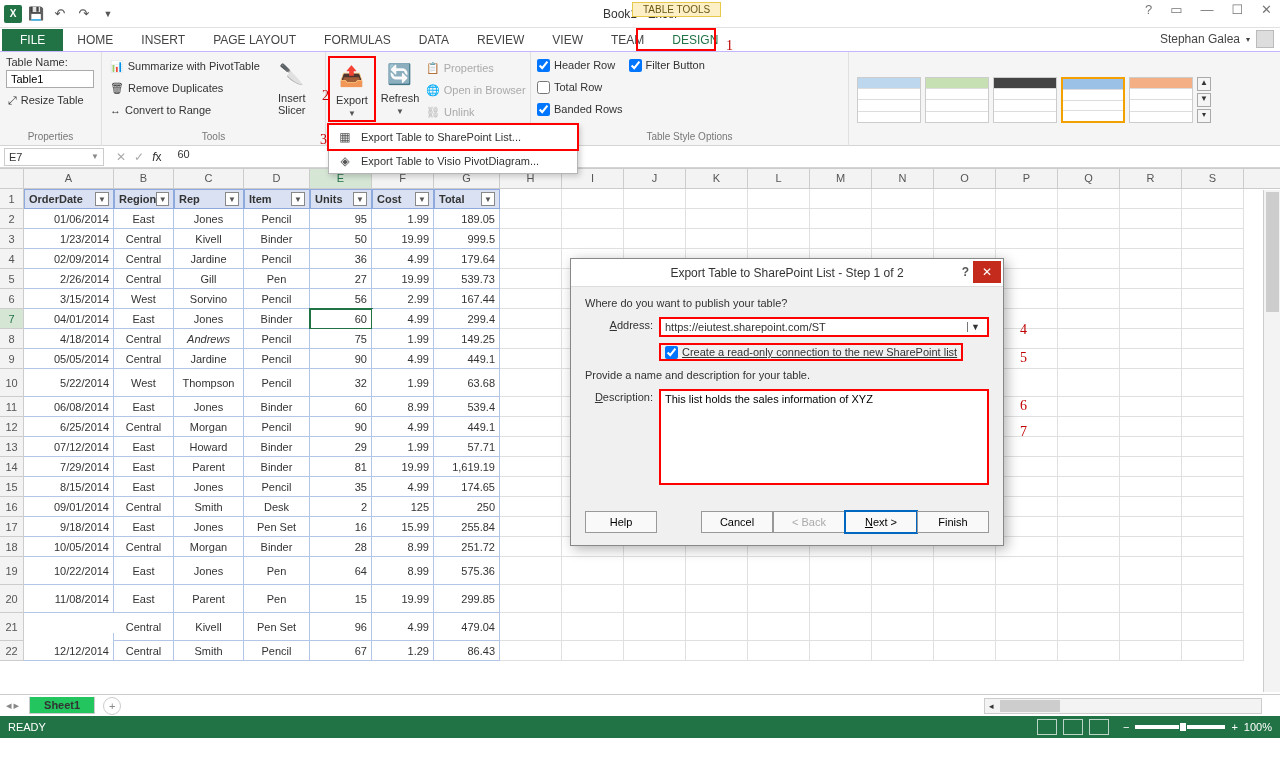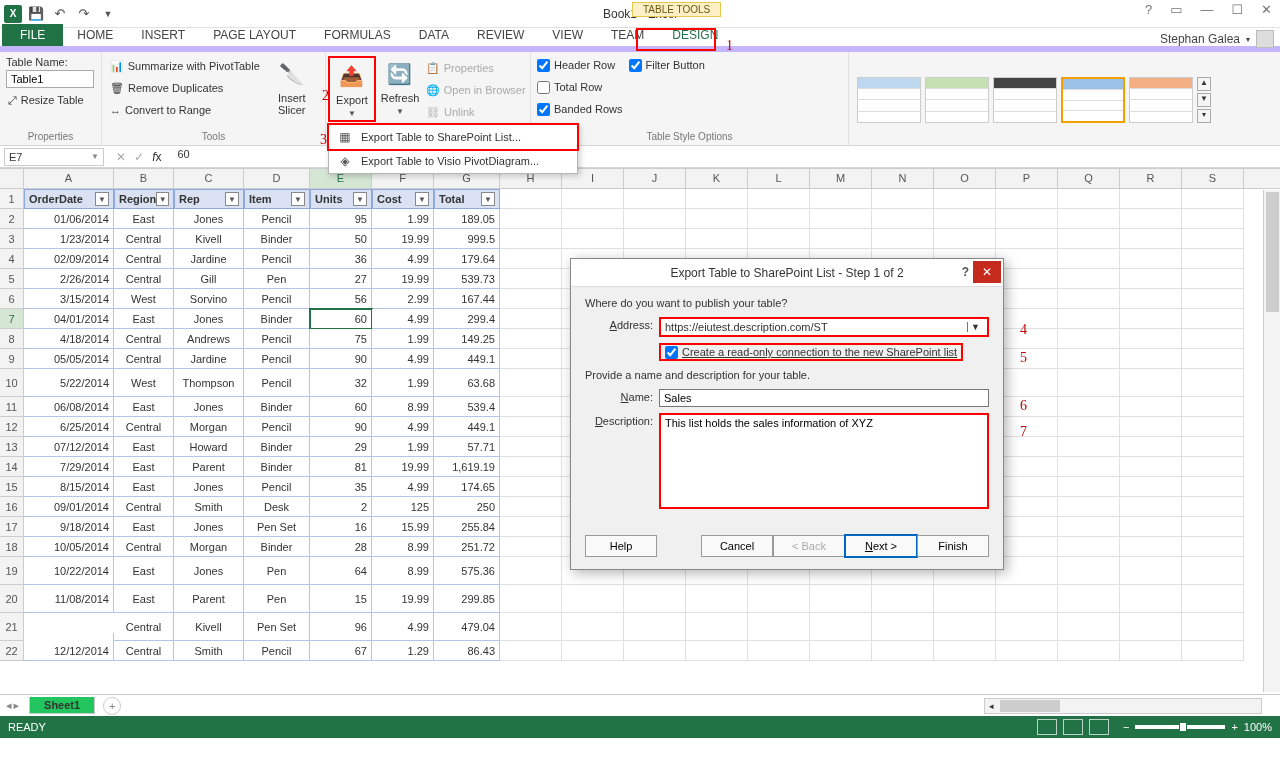--- a/index.html
+++ b/index.html
@@ -7,21 +7,21 @@
 
 .titlebar{height:28px;background:#fff;display:flex;align-items:center;border-bottom:1px solid #e1e1e1;position:relative}
 .qat{display:flex;align-items:center;gap:4px;padding-left:4px}
 .qat .excel-logo{width:18px;height:18px;background:#217346;color:#fff;display:flex;align-items:center;justify-content:center;font-weight:bold;font-size:10px;border-radius:2px}
 .qat .icon-btn{width:20px;height:20px;display:flex;align-items:center;justify-content:center;color:#555;cursor:pointer;font-size:13px}
 .title-center{position:absolute;left:0;right:0;text-align:center;pointer-events:none}
 .tabletools{position:absolute;left:632px;top:2px;background:#fdf0c6;border:1px solid #e6c84a;padding:1px 10px;font-size:10px;color:#6a5711}
 .win-btns{position:absolute;right:4px;top:0;display:flex;align-items:center;gap:10px;color:#777;font-size:13px}
 .win-btns span{cursor:pointer;padding:2px 4px}
 
-.ribbon-tabs{height:24px;display:flex;align-items:flex-end;padding-left:2px;border-bottom:6px solid #c4b5fd;background:#fff;position:relative}
+.ribbon-tabs{height:24px;display:flex;align-items:flex-end;padding-left:2px;border-bottom:1px solid #c4b5fd;background:#fff;position:relative}
 .ribbon-tabs .tab{padding:4px 14px;font-size:12px;color:#444;cursor:pointer}
 .ribbon-tabs .tab.file{background:#217346;color:#fff;padding:4px 18px}
 .ribbon-tabs .tab.design{color:#217346;font-weight:normal}
 .ribbon-tabs .design-hl{position:absolute;left:636px;top:0;width:80px;height:23px;border:2px solid #ff0000;pointer-events:none}
 .user-area{position:absolute;right:6px;top:2px;display:flex;align-items:center;gap:6px;color:#444}
 .user-area .avatar{width:18px;height:18px;background:#ddd;border:1px solid #bbb}
 
 .ribbon{height:94px;background:#f5f5f5;border-bottom:1px solid #d4d4d4;display:flex;align-items:flex-start;position:relative}
 .grp{border-right:1px solid #e0e0e0;height:94px;display:flex;flex-direction:column;justify-content:space-between;padding:4px 6px 2px 6px}
 .grp .label{font-size:10px;color:#777;text-align:center;padding-bottom:2px}
@@ -505,21 +505,21 @@
         <div class="cell" style="width: 62px; height: 20px;"></div>
         <div class="cell" style="width: 62px; height: 20px;"></div>
         <div class="cell" style="width: 62px; height: 20px;"></div>
         <div class="cell" style="width: 62px; height: 20px;"></div>
         <div class="cell" style="width: 62px; height: 20px;"></div>
       </div>
       <div class="gr" style="height: 20px;">
         <div class="row-hdr" style="height: 20px;">8</div>
         <div class="cell tcell" style="width: 90px; height: 20px; justify-content: flex-end;">4/18/2014</div>
         <div class="cell tcell" style="width: 60px; height: 20px; justify-content: center;">Central</div>
-        <div class="cell tcell" style="width: 70px; height: 20px; justify-content: center;">Andrews</div>
+        <div class="cell tcell" style="width: 70px; height: 20px; justify-content: center; font-style: italic;">Andrews</div>
         <div class="cell tcell" style="width: 66px; height: 20px; justify-content: center;">Pencil</div>
         <div class="cell tcell num" style="width: 62px; height: 20px;">75</div>
         <div class="cell tcell num" style="width: 62px; height: 20px;">1.99</div>
         <div class="cell tcell num" style="width: 66px; height: 20px;">149.25</div>
         <div class="cell" style="width: 62px; height: 20px;"></div>
         <div class="cell" style="width: 62px; height: 20px;"></div>
         <div class="cell" style="width: 62px; height: 20px;"></div>
         <div class="cell" style="width: 62px; height: 20px;"></div>
         <div class="cell" style="width: 62px; height: 20px;"></div>
         <div class="cell" style="width: 62px; height: 20px;"></div>
@@ -849,37 +849,33 @@
     <span>Export Table to SharePoint List - Step 1 of 2</span>
     <span class="help">?</span>
     <span class="close">✕</span>
   </div>
   <div class="dbody">
     <div style="margin-bottom:8px">Where do you want to publish your table?</div>
     <div class="row">
       <div class="lbl"><u>A</u>ddress:</div>
       <div class="field">
           <div class="combo red-box">
-            <span>https://eiutest.description.com/ST</span>
+            <span>https://eiutest.sharepoint.com/ST</span>
             <span style="width:16px;text-align:center;border-left:1px solid #777;font-size:9px">▼</span>
           </div>
         </div>
     </div>
     <div class="row">
       <div class="lbl"></div>
       <div class="field"><label class="chk red-box" style="padding:2px 4px;display:inline-flex">
             <input type="checkbox" checked="" style="">
             <span style="text-decoration:underline">Create a read-only connection to the new SharePoint list</span>
           </label></div>
     </div>
     <div style="margin:8px 0">Provide a name and description for your table.</div>
-    <div class="row">
-      <div class="lbl"><u>N</u>ame:</div>
-      <div class="field"><input type="text" class="red-box" value="Sales" style=""></div>
-    </div>
     <div class="row">
       <div class="lbl"><u>D</u>escription:</div>
       <div class="field"><textarea class="red-box" style="">This list holds the sales information of XYZ</textarea></div>
     </div>
   </div>
   <div class="btns">
     <button>Help</button>
     <div class="spacer"></div>
     <button>Cancel</button>
     <button disabled="">&lt; Back</button>

